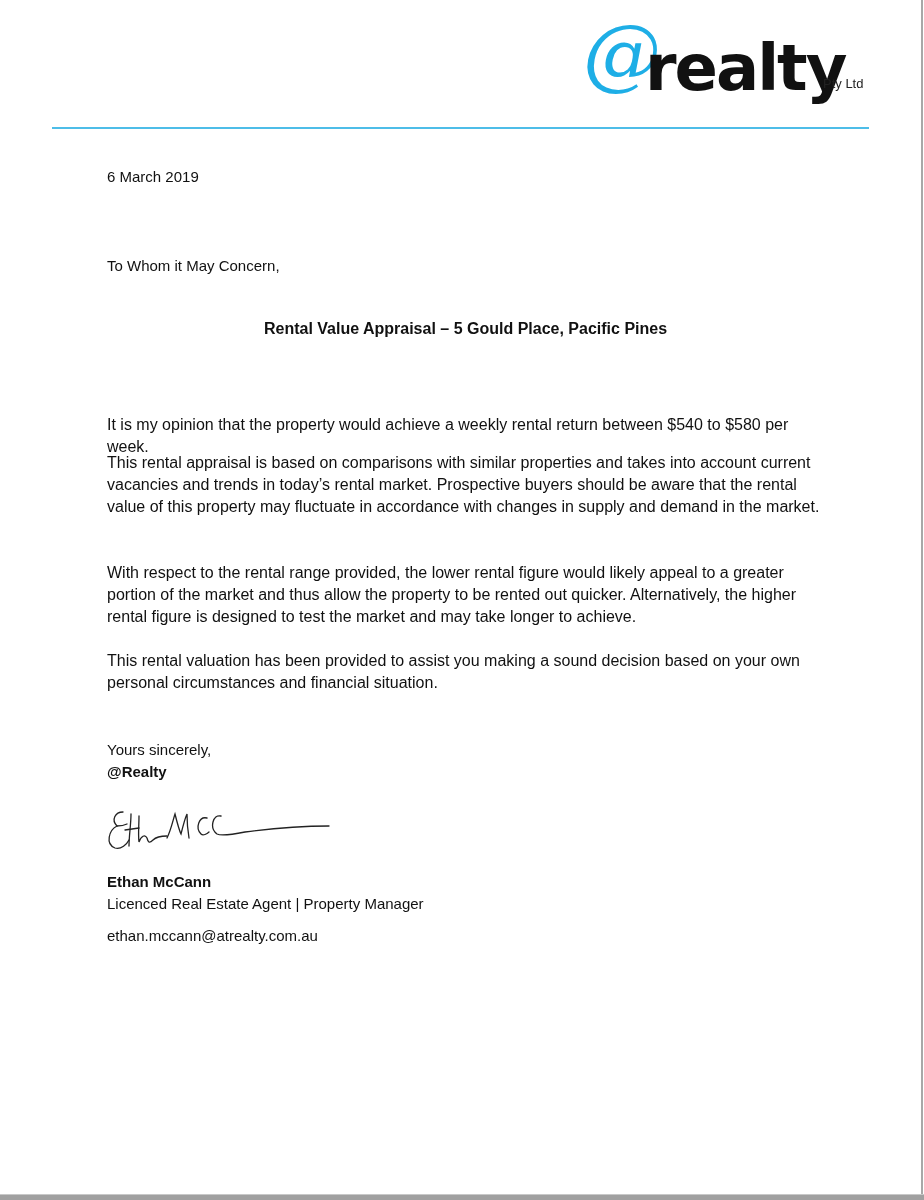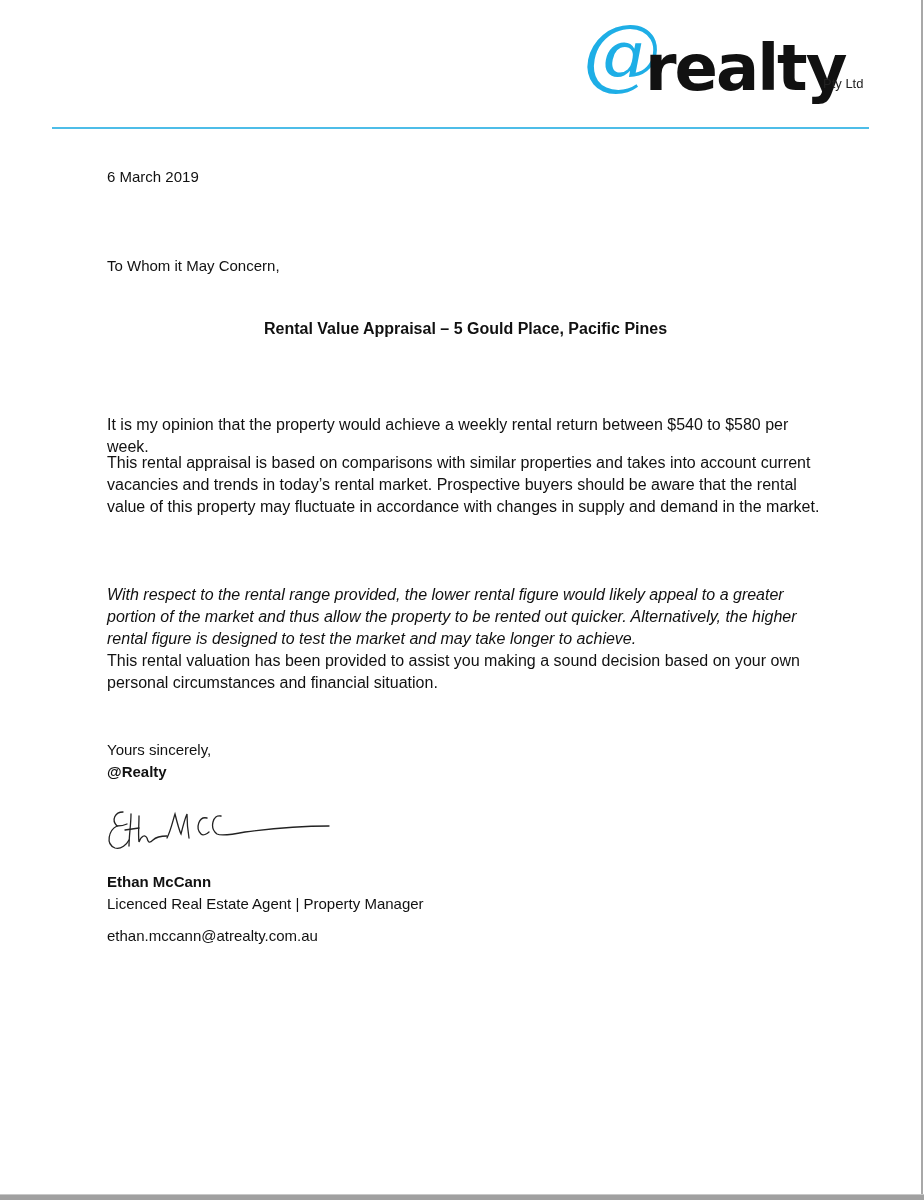--- a/index.html
+++ b/index.html
@@ -14,21 +14,21 @@
   .logo-word { position: absolute; left: 62px; top: 14px; font-family: "DejaVu Sans", sans-serif; font-weight: bold; font-size: 64px; color: #111; letter-spacing: -2px; line-height: 1; }
   .logo-pty { position: absolute; left: 240px; top: 54px; font-size: 13px; color: #222; }
   .header-rule { position: absolute; left: 52px; top: 127px; width: 817px; height: 2px; background: #4dbde8; }
   .text { position: absolute; left: 107px; font-size: 15px; line-height: 22px; }
   .date { top: 166px; }
   .salutation { top: 255px; }
   .subject { position: absolute; top: 320px; left: 0; width: 924px; text-align: center; font-weight: bold; font-size: 16px; padding-left: 7px; box-sizing: border-box; }
   .para { position: absolute; left: 107px; width: 720px; font-size: 16px; line-height: 22px; margin: 0; }
   .p1 { top: 370px; margin-top: 44px; }
   .p2 { top: 452px; }
-  .p3 { top: 584px; font-style: italic; }
+  .p3 { top: 562px; }
   .p4 { top: 650px; }
   .closing { top: 739px; }
   .company { top: 761px; font-weight: bold; }
   .signature { position: absolute; left: 105px; top: 800px; width: 230px; height: 60px; }
   .signer-name { top: 871px; font-weight: bold; }
   .signer-title { top: 893px; font-weight: normal; }
   .email { top: 925px; }
 </style>
 </head>
 <body>

